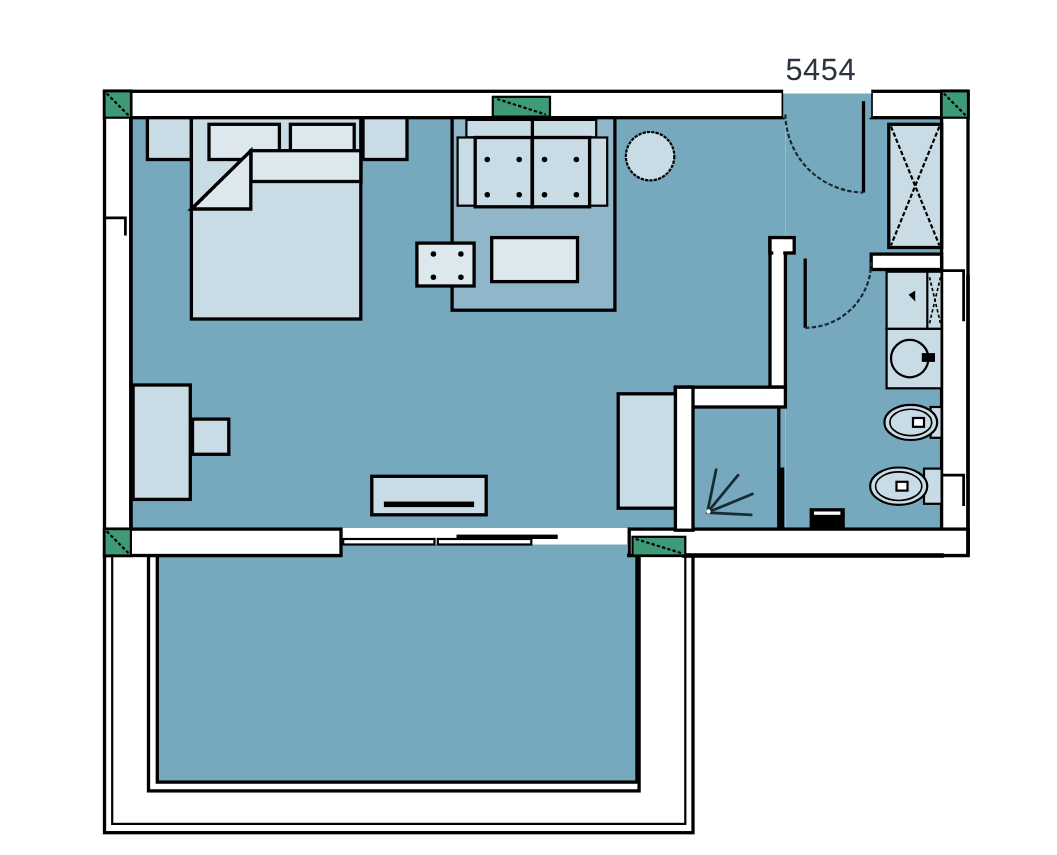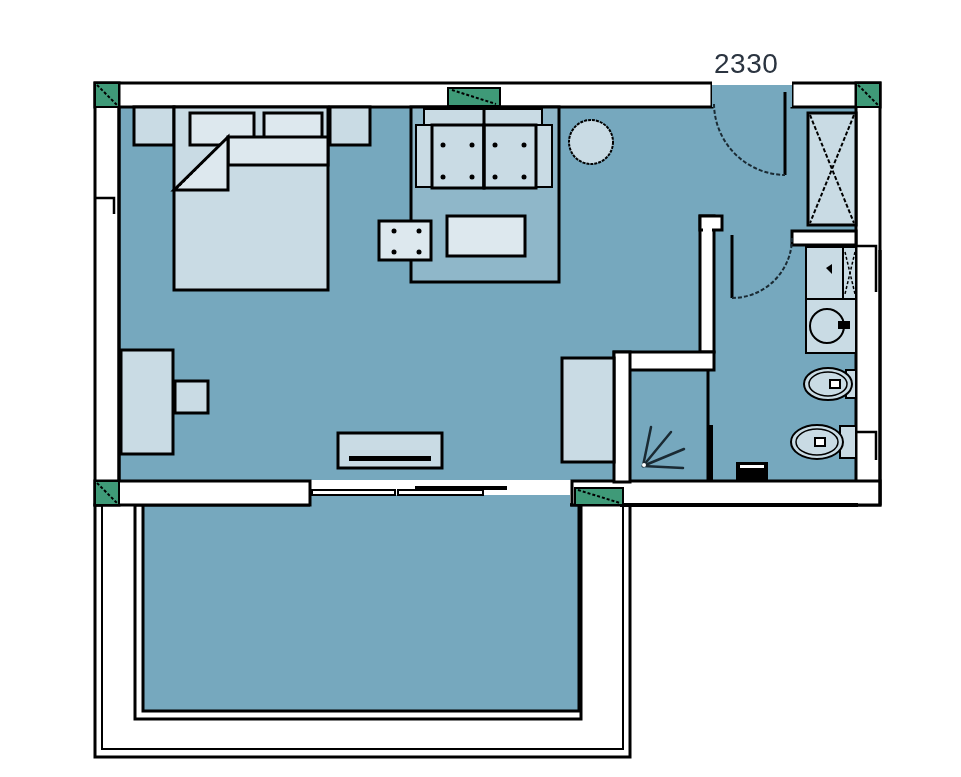--- a/index.html
+++ b/index.html
@@ -3,21 +3,21 @@
   <meta charset="utf-8">
   <style>
     html, body { margin: 0; padding: 0; background: #ffffff; }
     body { width: 961px; height: 777px; position: relative; overflow: hidden; font-family: "Liberation Sans", sans-serif; }
     #plan { position: absolute; left: 0; top: 0; width: 961px; height: 777px; }
     .label { position: absolute; font-family: "Liberation Sans", sans-serif; font-size: 28px; color: #2b3440; letter-spacing: 0.5px; }
   </style>
 </head>
 <body>
 
-<div class="label" style="left:714px; top:48px;">2330</div>
+<div class="label" style="left:714px; top:48px;">5454</div>
 
 <svg id="plan" viewBox="0 0 961 777" xmlns="http://www.w3.org/2000/svg">
 
   <g>
     <rect x="95" y="505" width="535" height="252" fill="#ffffff" stroke="#000" stroke-width="3"></rect>
     <rect x="102" y="505" width="521" height="244" fill="#ffffff" stroke="#000" stroke-width="2"></rect>
     <rect x="135" y="505" width="446" height="214" fill="#ffffff" stroke="#000" stroke-width="3"></rect>
     <rect x="143" y="505" width="436" height="206" fill="#76a8be" stroke="#000" stroke-width="3"></rect>
     <rect x="310" y="495" width="260" height="20" fill="#76a8be"></rect>
   </g>

